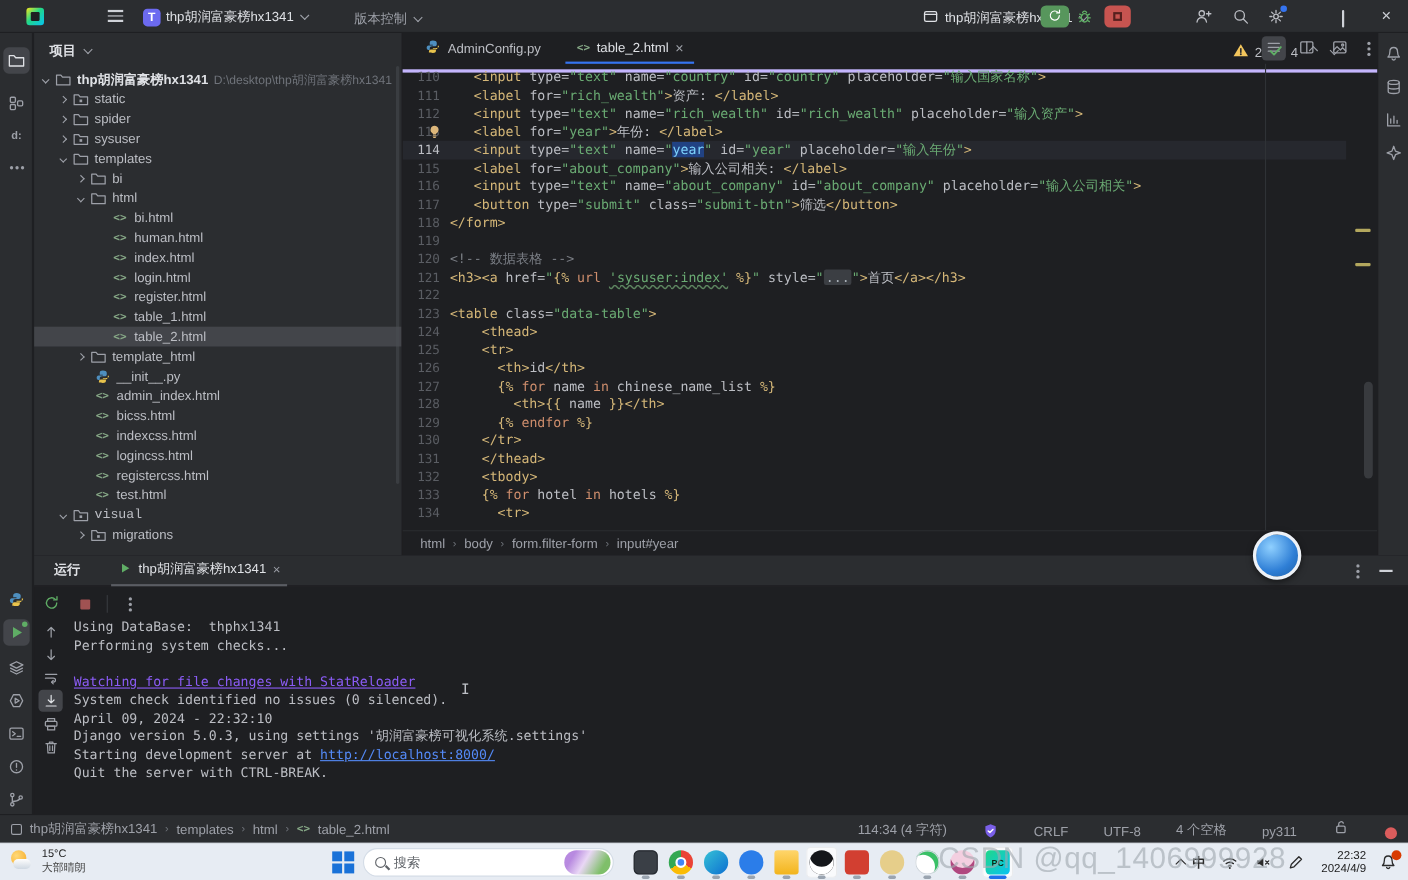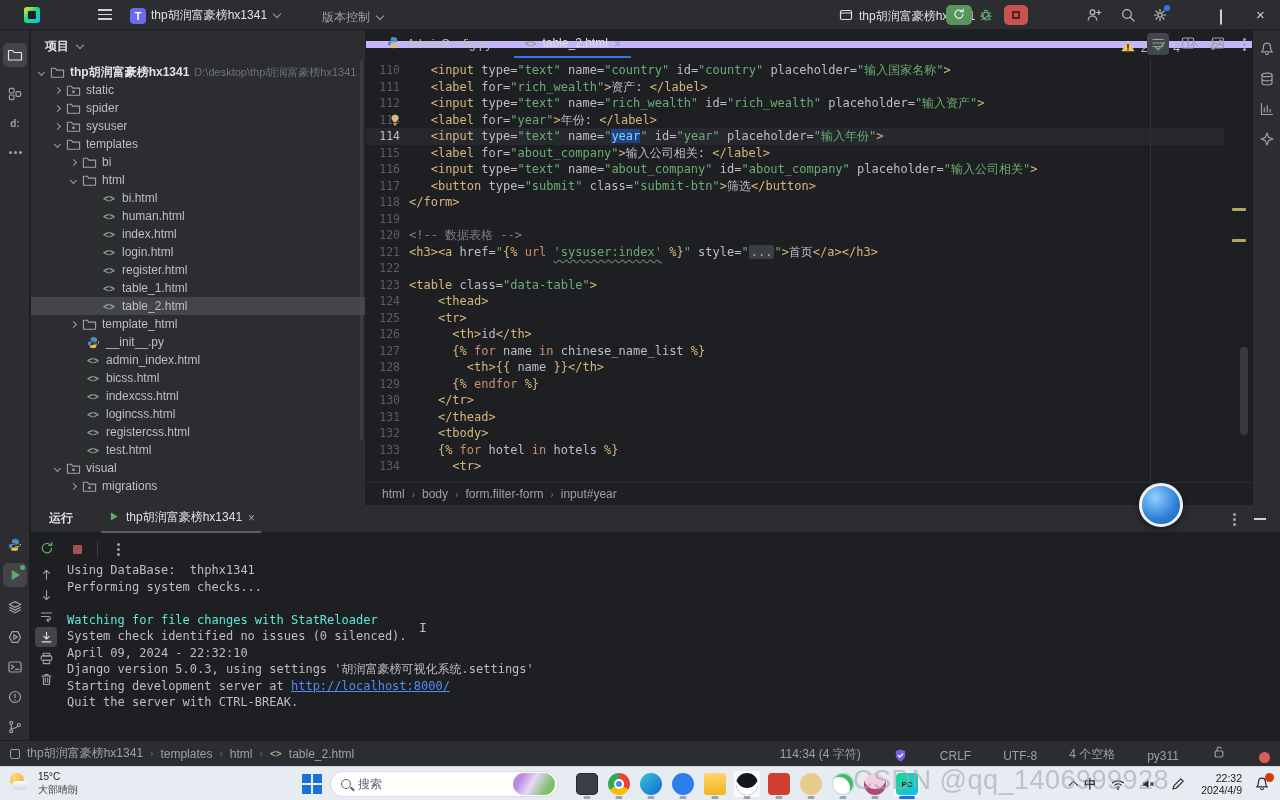--- a/index.html
+++ b/index.html
@@ -67,21 +67,21 @@
   .tchev.v { transform:rotate(45deg); }
   .tchev.r { transform:rotate(-45deg); }
   .fi { flex:0 0 16px; width:16px; height:16px; display:flex; align-items:center;
     justify-content:center; color:#9da0a8; }
   .fi-html { color:#87a987; font-family:"DejaVu Sans Mono",monospace; font-size:10px; font-weight:bold; }
   #proj-scroll { position:absolute; right:2px; top:30px; width:3px; height:380px;
     background:#4a4d51; border-radius:2px; opacity:.5; }
 
   
   #editor-col { position:absolute; left:366px; top:30px; width:886px; height:475px; background:#1e1f22; }
-  #tabbar { position:absolute; left:0; top:0; right:0; height:18px; border-bottom:7px solid #c4b5fd; }
+  #tabbar { position:absolute; left:0; top:0; right:0; height:36px; border-bottom:3px solid #c4b5fd; }
   .tab { position:absolute; top:0; height:28px; display:flex; align-items:center; gap:6px;
     padding:0 10px; color:#bcbec4; }
   .tab.active { color:#dfe1e5; border-bottom:2px solid #3574f0; }
   .tab .x { color:#9da0a8; font-size:13px; }
   .tab-ic-html { color:#87a987; font-family:"DejaVu Sans Mono",monospace; font-size:10px; font-weight:bold; }
   #tab-actions { position:absolute; right:6px; top:3px; display:flex; gap:8px; align-items:center; color:#9da0a8; }
   .ta { width:22px; height:22px; border-radius:4px; display:flex; align-items:center; justify-content:center; }
   .ta.on { background:#43454a; }
   #code { position:absolute; left:0; top:28px; right:28px; bottom:23px; overflow:hidden; padding-top:4px; }
   .cl { position:relative; height:16.5px; line-height:16.5px; white-space:pre;
@@ -125,21 +125,21 @@
   #run-toolbar { position:absolute; left:6px; top:34px; display:flex; gap:10px; align-items:center; }
   .rt-ic { width:20px; height:20px; display:flex; align-items:center; justify-content:center; }
   .rt-sep { width:1px; height:16px; background:#393b40; }
   #con-gutter { position:absolute; left:4px; top:58px; width:26px; }
   .cg-ic { width:22px; height:20px; margin:1px 0; display:flex; align-items:center;
     justify-content:center; color:#9da0a8; border-radius:4px; }
   .cg-ic.on { background:#43454a; color:#dfe1e5; }
   #console { position:absolute; left:36px; top:57px; right:10px; bottom:0; overflow:hidden;
     font-family:"DejaVu Sans Mono",monospace; font-size:12px; }
   .con-l { height:16.5px; line-height:16.5px; white-space:pre; }
-  .sg-r { color:#5eead4; } .sg-l { color:#548af7; text-decoration:underline; }
+  .sg-r { color:#8b5cf6;text-decoration:underline; } .sg-l { color:#548af7; text-decoration:underline; }
   #ibeam { position:absolute; left:388px; top:115px; width:10px; height:14px; color:#cfd2d8; opacity:.9;
     font-family:"DejaVu Sans Mono",monospace; font-size:13px; }
 
   
   #statusbar { position:absolute; left:0; top:740px; width:1280px; height:26px; background:#2b2d30;
     border-top:1px solid #1e1f22; display:flex; align-items:center; color:#9da0a8; }
   #sb-left { display:flex; align-items:center; gap:7px; margin-left:10px; }
   #sb-right { position:absolute; right:10px; display:flex; align-items:flex-end; gap:32px; }
   .sb-ic-proj { width:10px; height:10px; border:1.3px solid #9da0a8; border-radius:2px; }
   .sb-shield { width:15px; height:15px; }
@@ -499,21 +499,21 @@
             <span class="fi-html">&lt;&gt;</span>
           </span>
           <span class="lbl">registercss.html</span>
         </div>
         <div class="trow" style="padding-left: 54px;">
           <span class="fi">
             <span class="fi-html">&lt;&gt;</span>
           </span>
           <span class="lbl">test.html</span>
         </div>
-        <div class="trow" style="padding-left: 24px;">
+        <div class="trow" style="padding-left: 24px; font-family: Liberation Mono, monospace;">
           <span class="tchev v"></span>
           <span class="fi">
             <svg width="15" height="15" viewBox="0 0 16 16" fill="none" stroke="currentColor" stroke-width="1.2" stroke-linecap="round" stroke-linejoin="round">
               <path d="M1.5 3.5h4.2l1.6 2h7.2v7.5h-13z"></path>
               <rect x="6.7" y="8" width="2.6" height="2.6" fill="currentColor" stroke="none"></rect>
             </svg>
           </span>
           <span class="lbl">visual</span>
         </div>
         <div class="trow" style="padding-left: 40px;">

